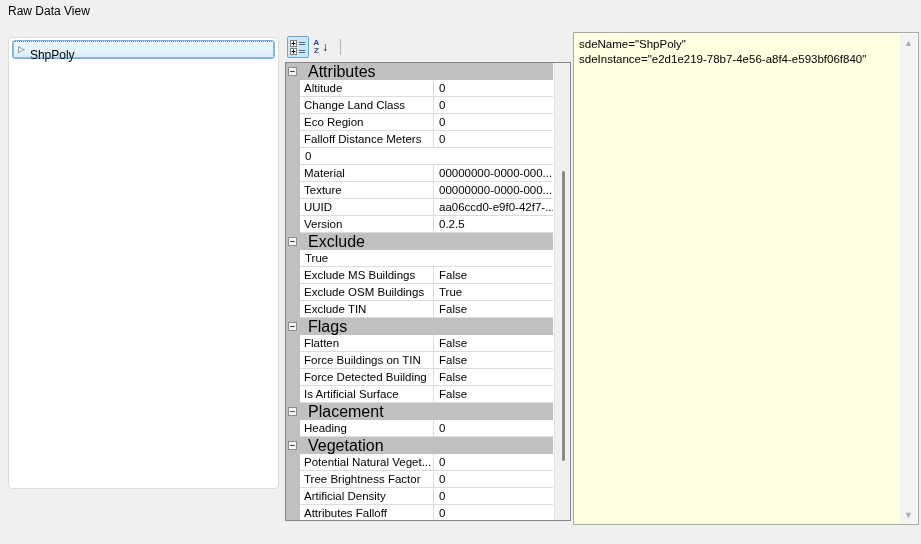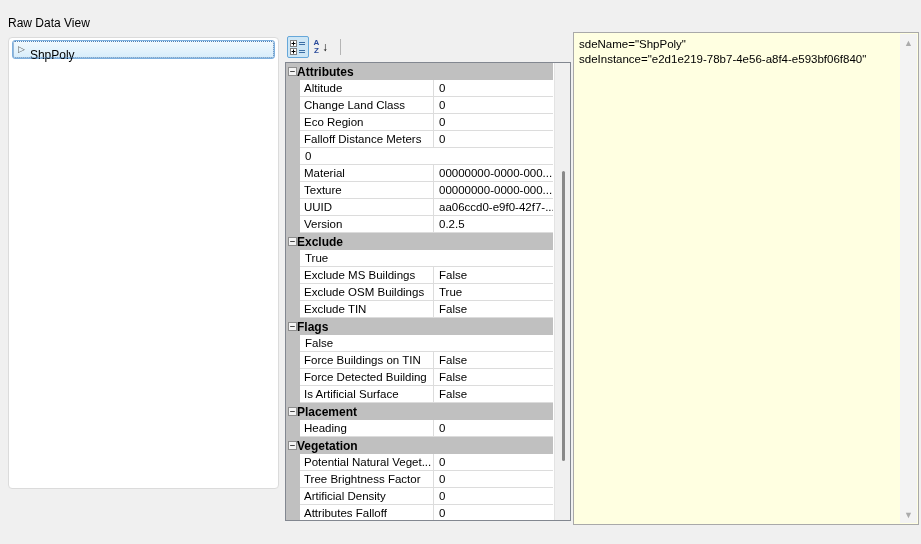--- a/index.html
+++ b/index.html
@@ -4,21 +4,21 @@
 <style>
   * { box-sizing: border-box; }
   html,body { margin:0; padding:0; }
   body {
     width:921px; height:544px; position:relative; overflow:hidden;
     background:#F0F0F0;
     font-family:"Liberation Sans", sans-serif;
     color:#000;
   }
   
-  .page-title { position:absolute; left:8px; top:16px; font-size:12px; color:#000; }
+  .page-title { position:absolute; left:8px; top:4px; font-size:12px; color:#000; }
 
   
   .tree-panel {
     position:absolute; left:8px; top:37px; width:271px; height:452px;
     background:#FFFFFF; border:1px solid #DBDBDB; border-radius:4px;
   }
   .tree-node {
     position:absolute; left:3px; top:2px; right:3px; height:19px;
     background:linear-gradient(#F3FAFD,#D7EDFB);
     border:1px solid #7EB0DE; border-radius:3px;
@@ -51,21 +51,21 @@
   }
   .pg-rows { position:absolute; left:0; top:0; width:267px; }
   .cat-row {
     height:17px; background:#C0C0C0; display:flex; align-items:center;
   }
   .cat-box {
     width:9px; height:9px; margin-left:2px; background:#F4F4F4;
     border:1px solid #8E8E8E; font-size:9px; line-height:7px; text-align:center;
     color:#000; flex:none; font-family:"DejaVu Sans Mono", monospace;
   }
-  .cat-label { margin-left:0; font-size:12px; font-weight:bold; color:#000; }
+  .cat-label { margin-left:11px; font-size:16px; font-weight:normal; color:#000; }
   .prop-row { height:17px; display:flex;border-radius:7px; }
   .prop-strip { width:14px; background:#C0C0C0; flex:none; }
   .prop-name {
     width:134px; flex:none; font-size:11.5px; padding:2px 2px 0 4px;
     border-right:1px solid #DCDCDC; border-bottom:1px solid #DCDCDC;
     white-space:nowrap; overflow:hidden;
   }
   .prop-value {
     flex:1; font-size:11.5px; padding:2px 2px 0 5px;
     border-bottom:1px solid #DCDCDC; white-space:nowrap; overflow:hidden;
@@ -204,20 +204,21 @@
         <span class="prop-strip"></span>
         <span class="prop-name">Exclude TIN</span>
         <span class="prop-value">False</span>
       </div>
       <div class="cat-row">
         <span class="cat-box">−</span>
         <span class="cat-label">Flags</span>
       </div>
       <div class="prop-row">
         <span class="prop-strip"></span>
+        <span class="prop-name">Flatten</span>
         <span class="prop-value">False</span>
       </div>
       <div class="prop-row">
         <span class="prop-strip"></span>
         <span class="prop-name">Force Buildings on TIN</span>
         <span class="prop-value">False</span>
       </div>
       <div class="prop-row">
         <span class="prop-strip"></span>
         <span class="prop-name">Force Detected Building</span>

